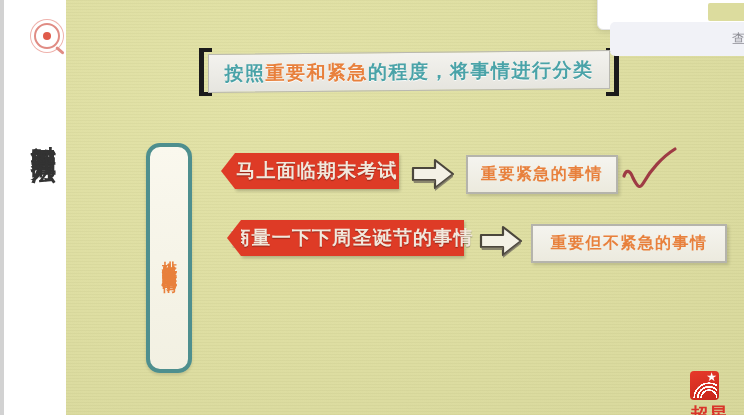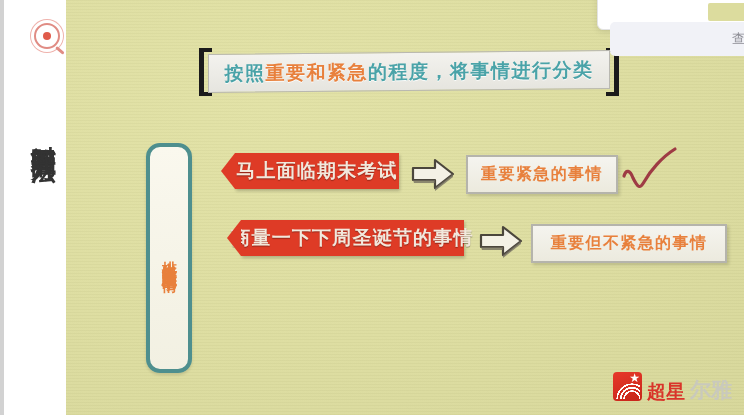--- a/index.html
+++ b/index.html
@@ -125,21 +125,21 @@
     color:#e8803c;font-size:16px;font-weight:700;letter-spacing:1.4px;white-space:nowrap;
   }
   #resbox-1{left:400px;top:155px;width:148px;height:35px;}
   #resbox-2{left:465px;top:224px;width:192px;height:35px;}
 
   
   .checkmark{position:absolute;left:548px;top:145px;width:66px;height:58px;}
   .checkmark svg{display:block;width:100%;height:100%;}
 
   
-  .logo{position:absolute;right:12px;bottom:14px;height:30px;display:flex;align-items:flex-end;gap:5px;}
+  .logo{position:absolute;right:12px;bottom:14px;height:30px;display:flex;align-items:flex-start;gap:5px;flex-direction:column;}
   .logo .mark{
     width:29px;height:29px;border-radius:4px;
     background:linear-gradient(160deg,#e7392a 0%,#c7261a 100%);
     position:relative;overflow:hidden;flex:none;
   }
   .logo .mark:before{
     content:"";position:absolute;left:3px;bottom:2px;width:24px;height:20px;
     background:
       radial-gradient(circle at 16px 20px, transparent 7px, #ffffff 7px, #ffffff 8.6px, transparent 8.7px),
       radial-gradient(circle at 16px 20px, transparent 10.5px, #ffffff 10.5px, #ffffff 12px, transparent 12.1px),

